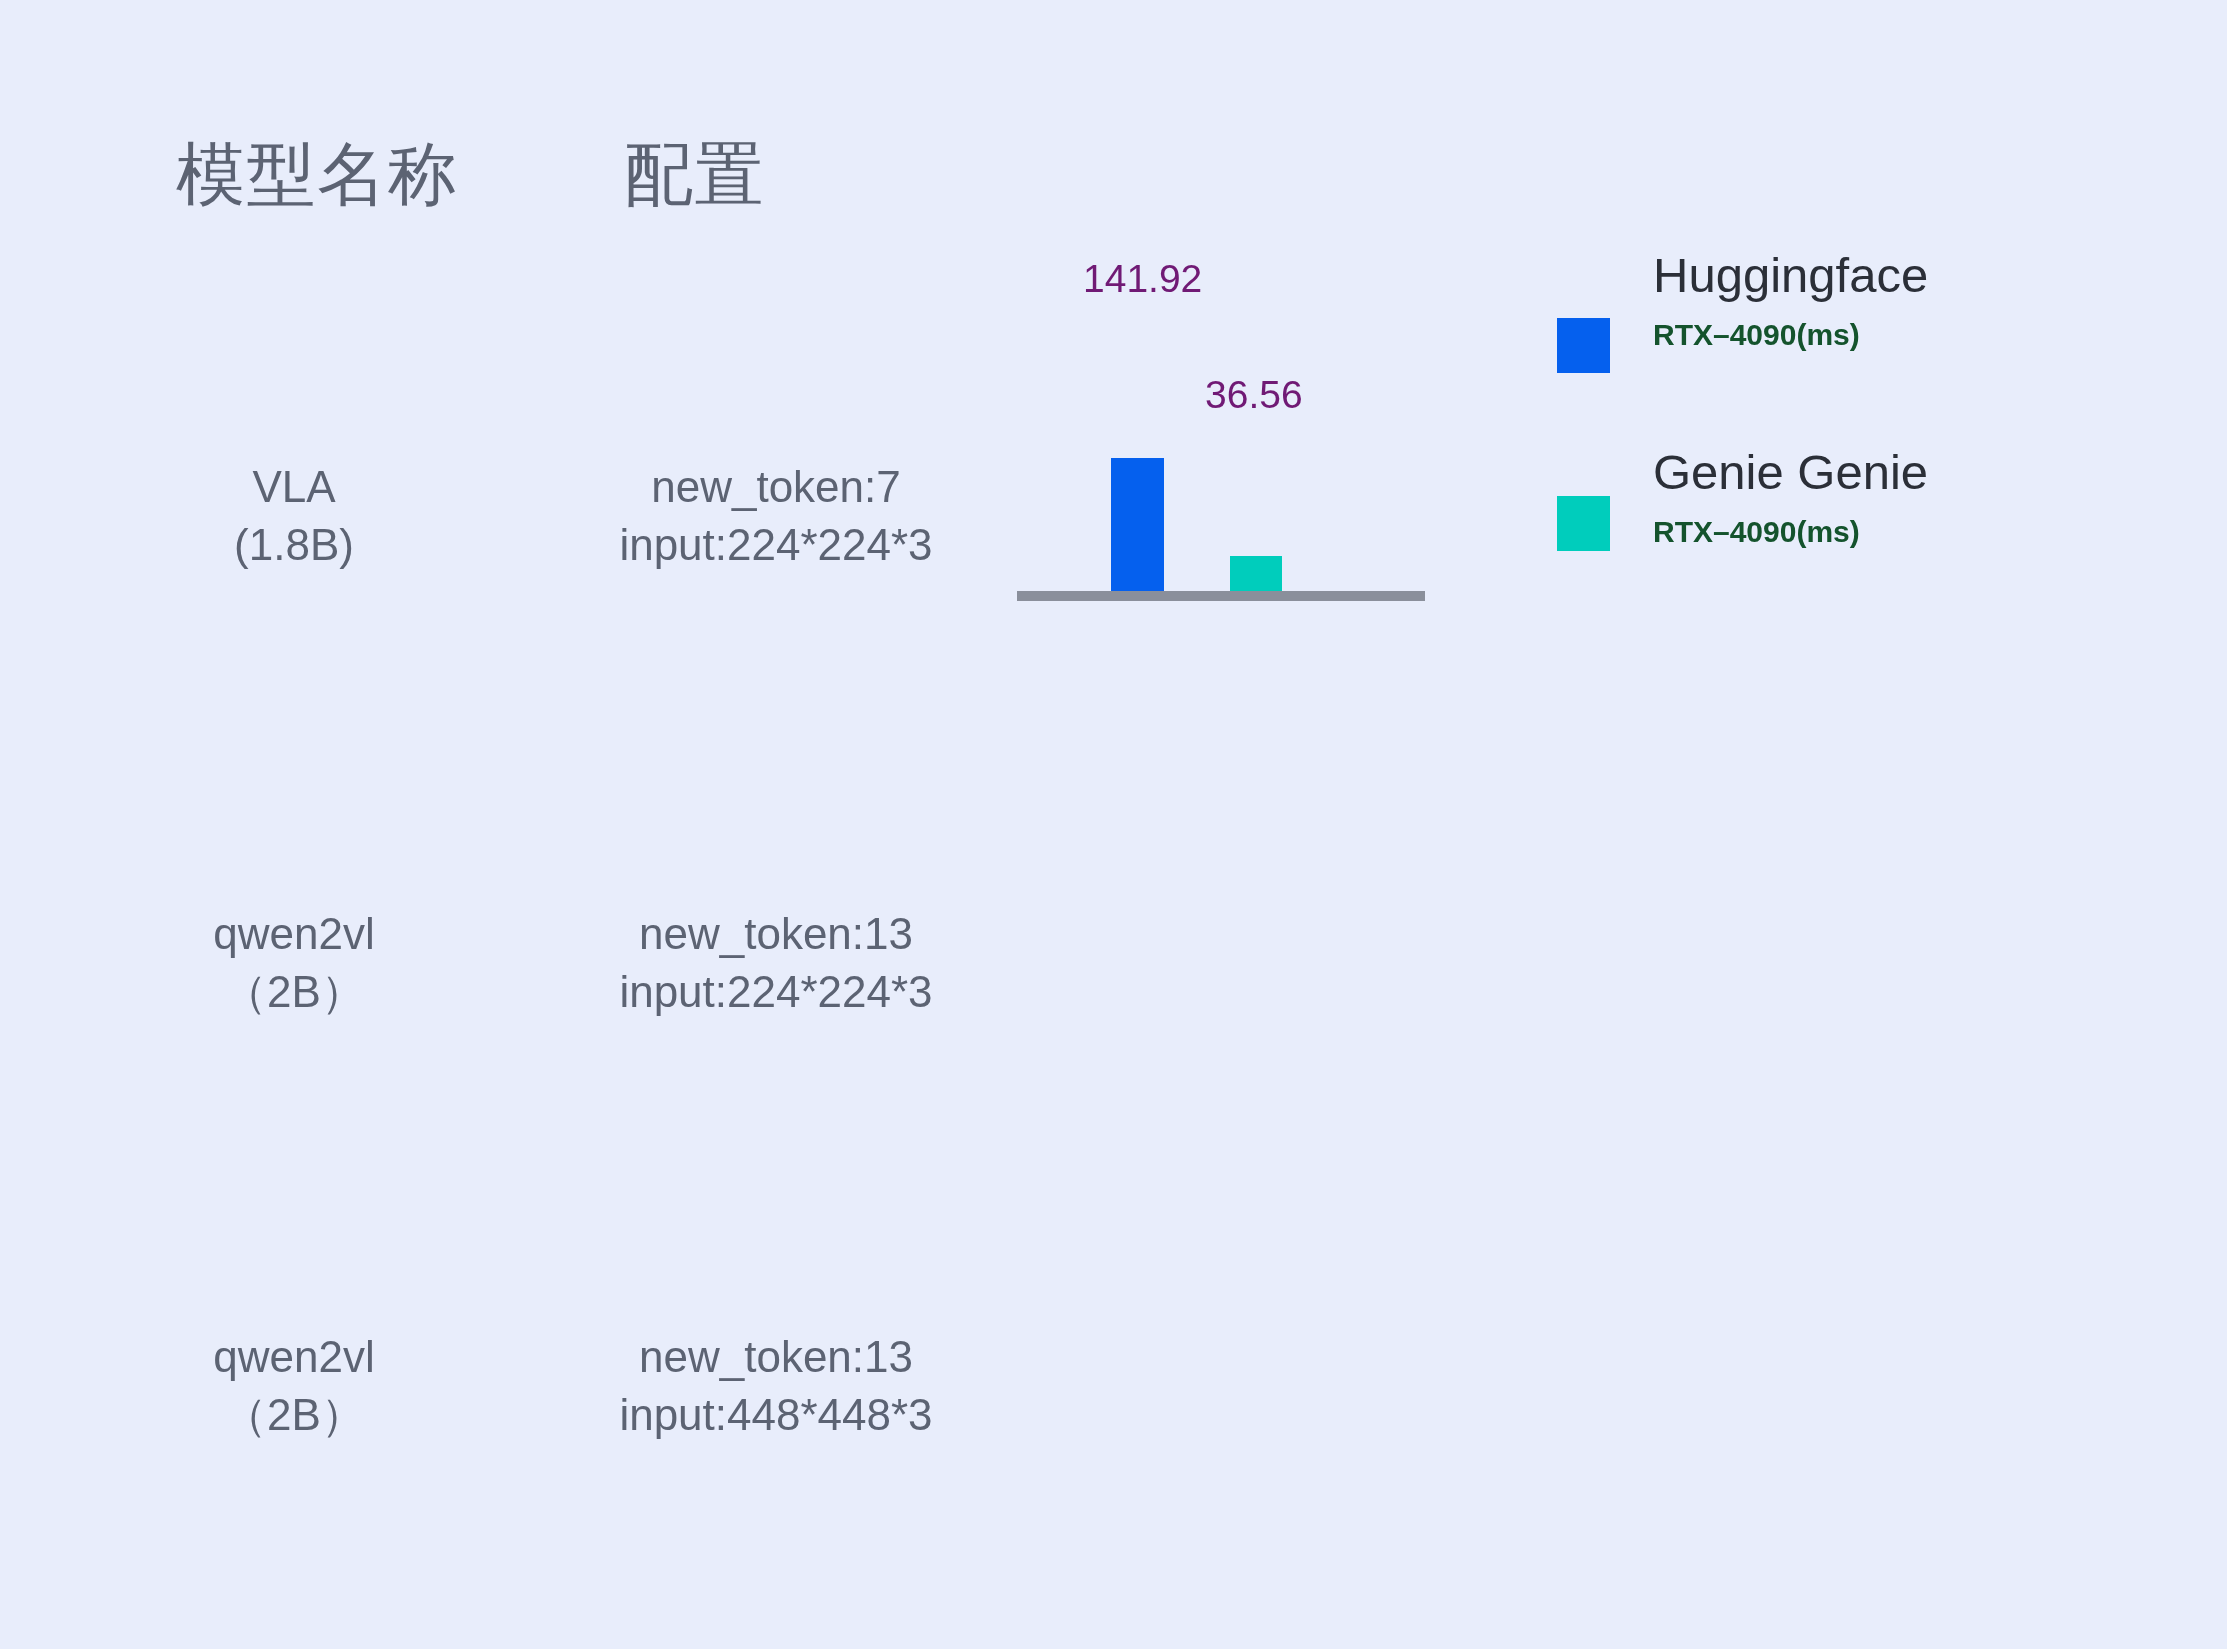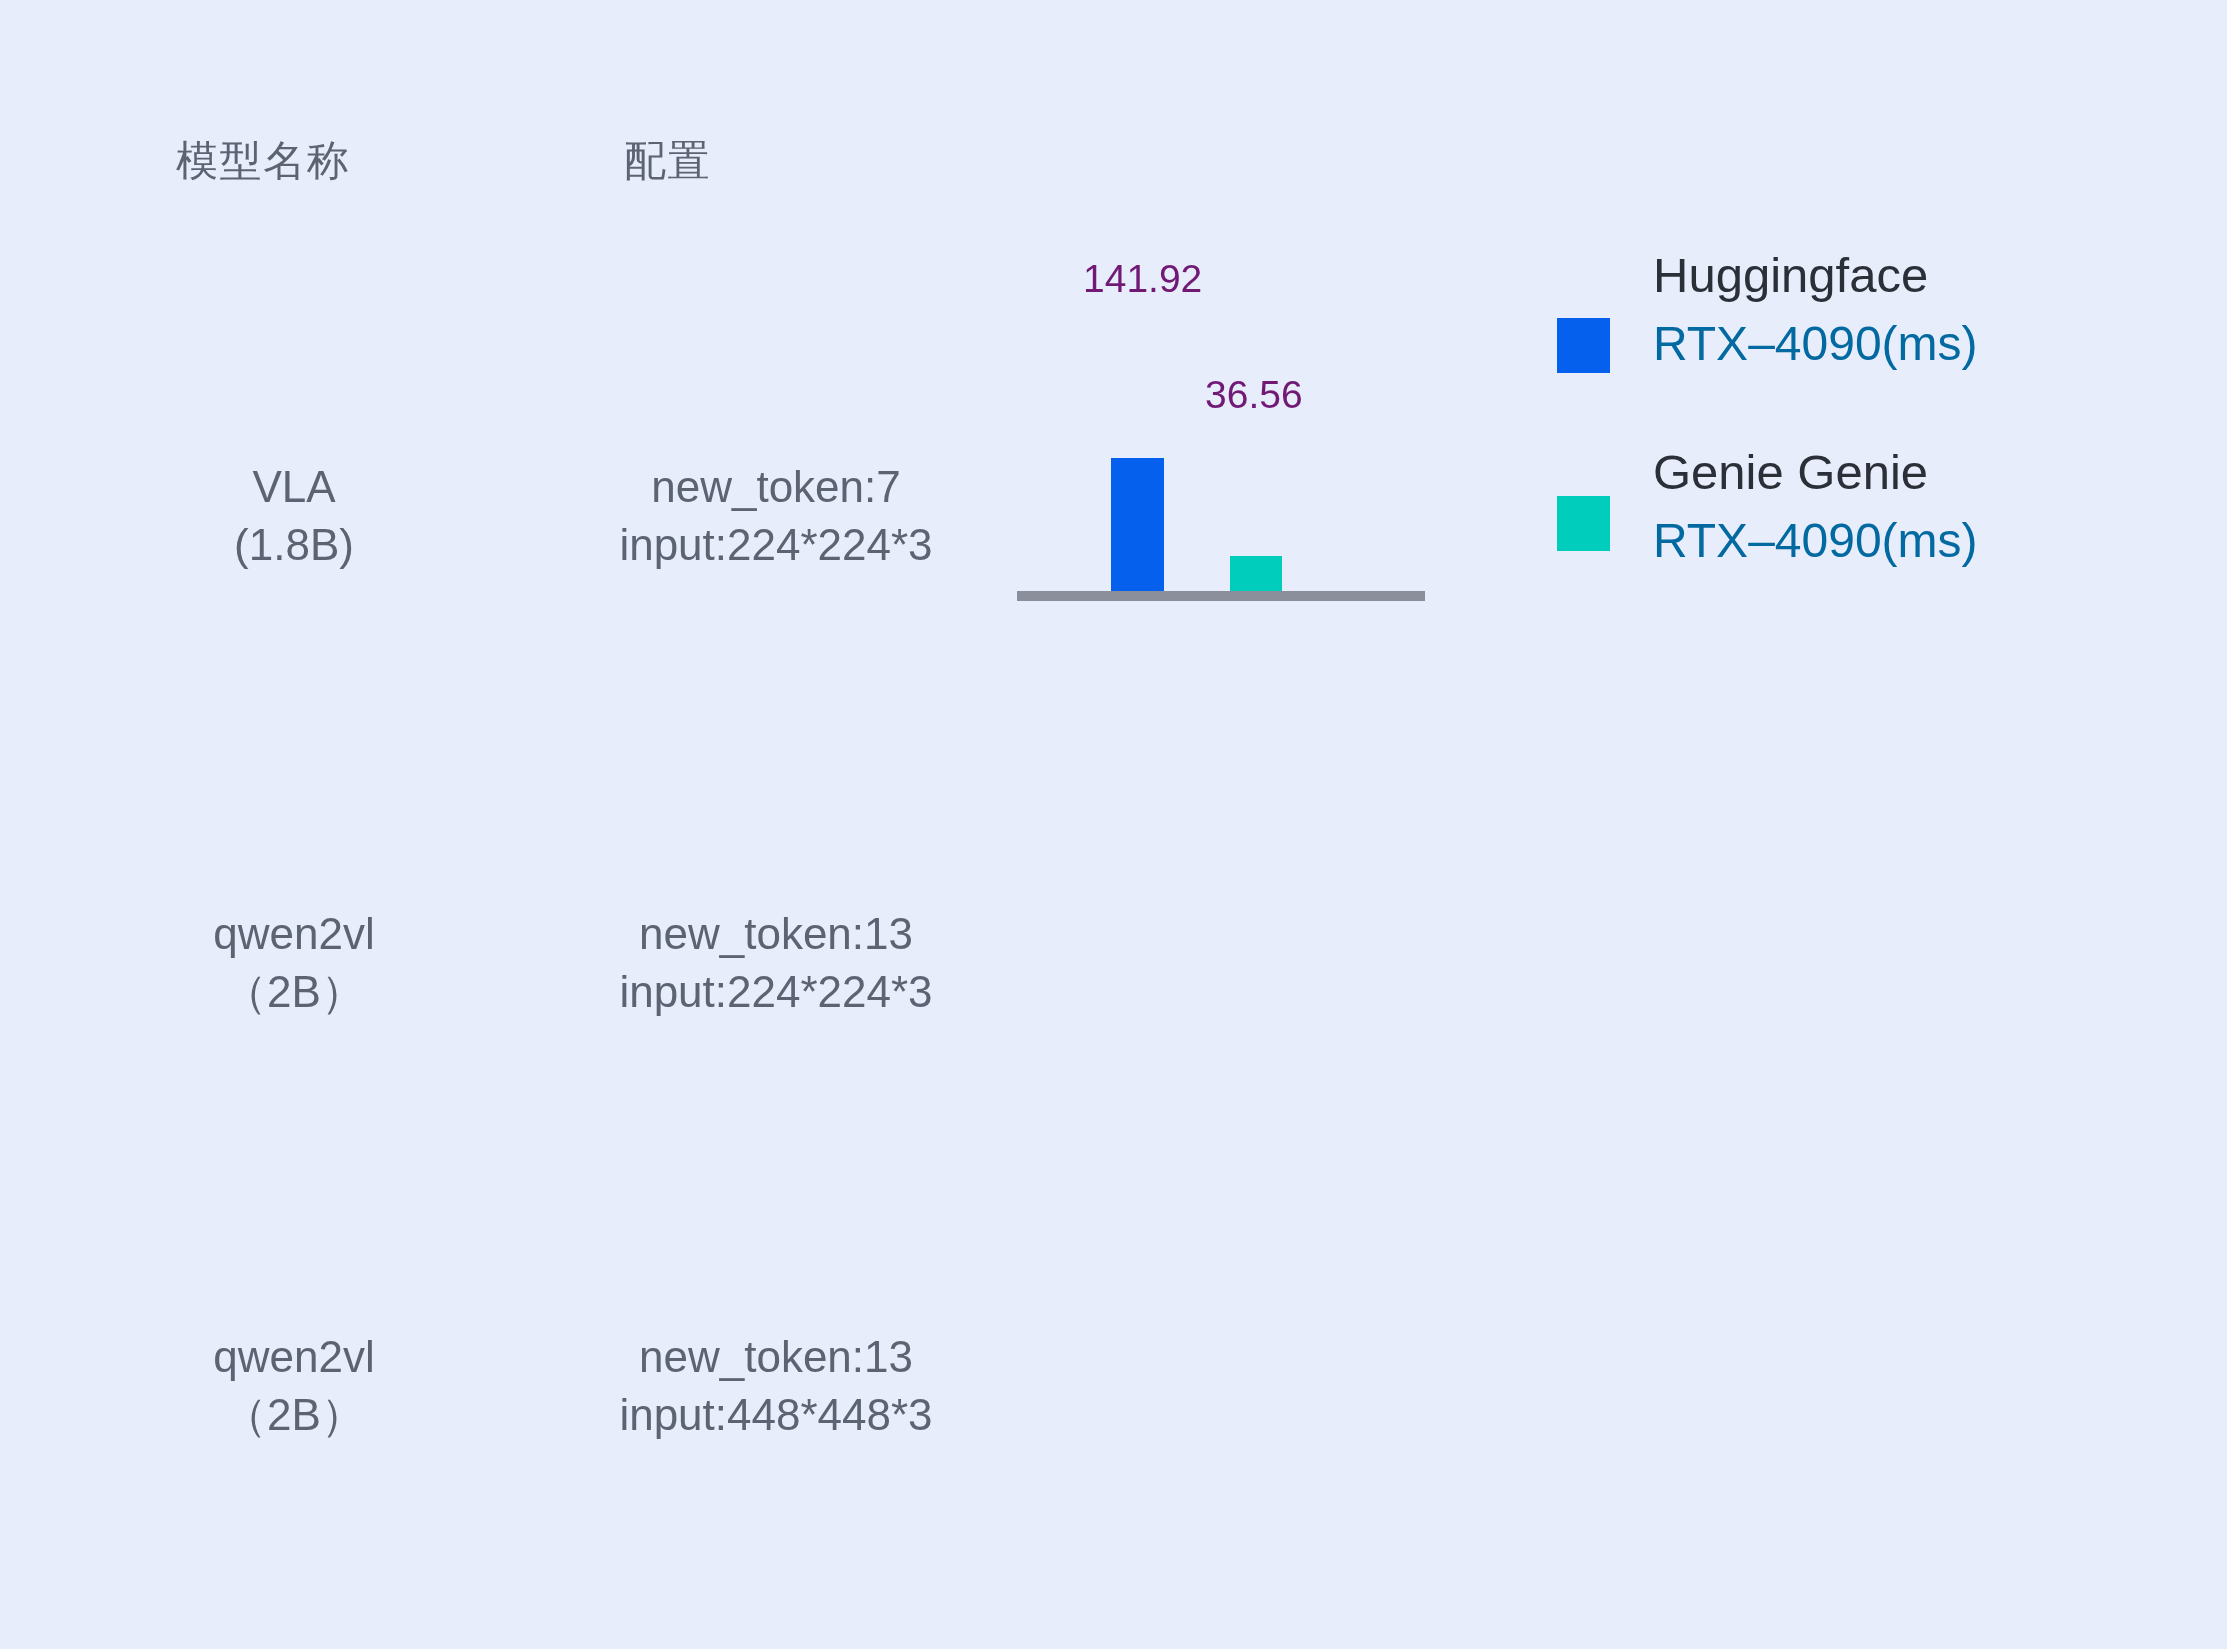--- a/index.html
+++ b/index.html
@@ -19,21 +19,21 @@
     position: absolute;
     inset: 0;
     width: 2227px;
     height: 1649px;
   }
 
   
   .col-header {
     position: absolute;
     color: #5c6373;
-    font-size: 42px;
+    font-size: 69px;
     font-weight: 400;
     line-height: 1;
     letter-spacing: 1.6px;
     white-space: nowrap;
   }
   .col-header.model  { left: 176px; top: 140px; }
   .col-header.config { left: 624px; top: 140px; }
 
   
   .row {
@@ -137,23 +137,24 @@
   }
   .legend-name {
     display: block;
     color: #2b2f38;
     font-size: 49px;
     line-height: 1;
     margin-bottom: 20.4px;
   }
   .legend-sub {
     display: block;
-    color: #0369a1;
-    font-size: 48px;
-    line-height: 1;
+    color: #14532d;
+    font-size: 30px;
+    line-height: 1;
+    font-weight: bold;
   }
 </style>
 </head>
 <body>
 
 <div class="canvas">
 
   <div class="col-header model">模型名称</div>
   <div class="col-header config">配置</div>
 

